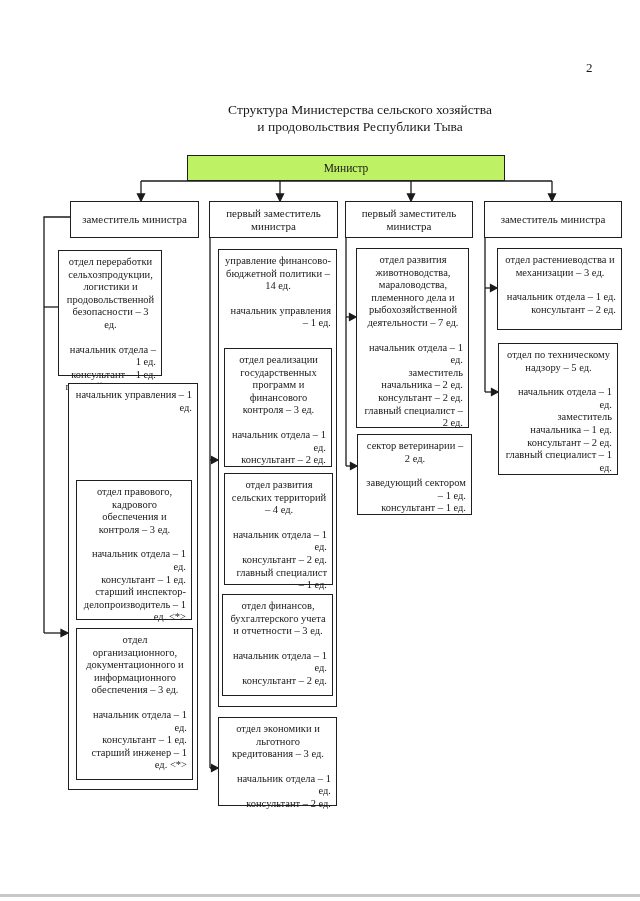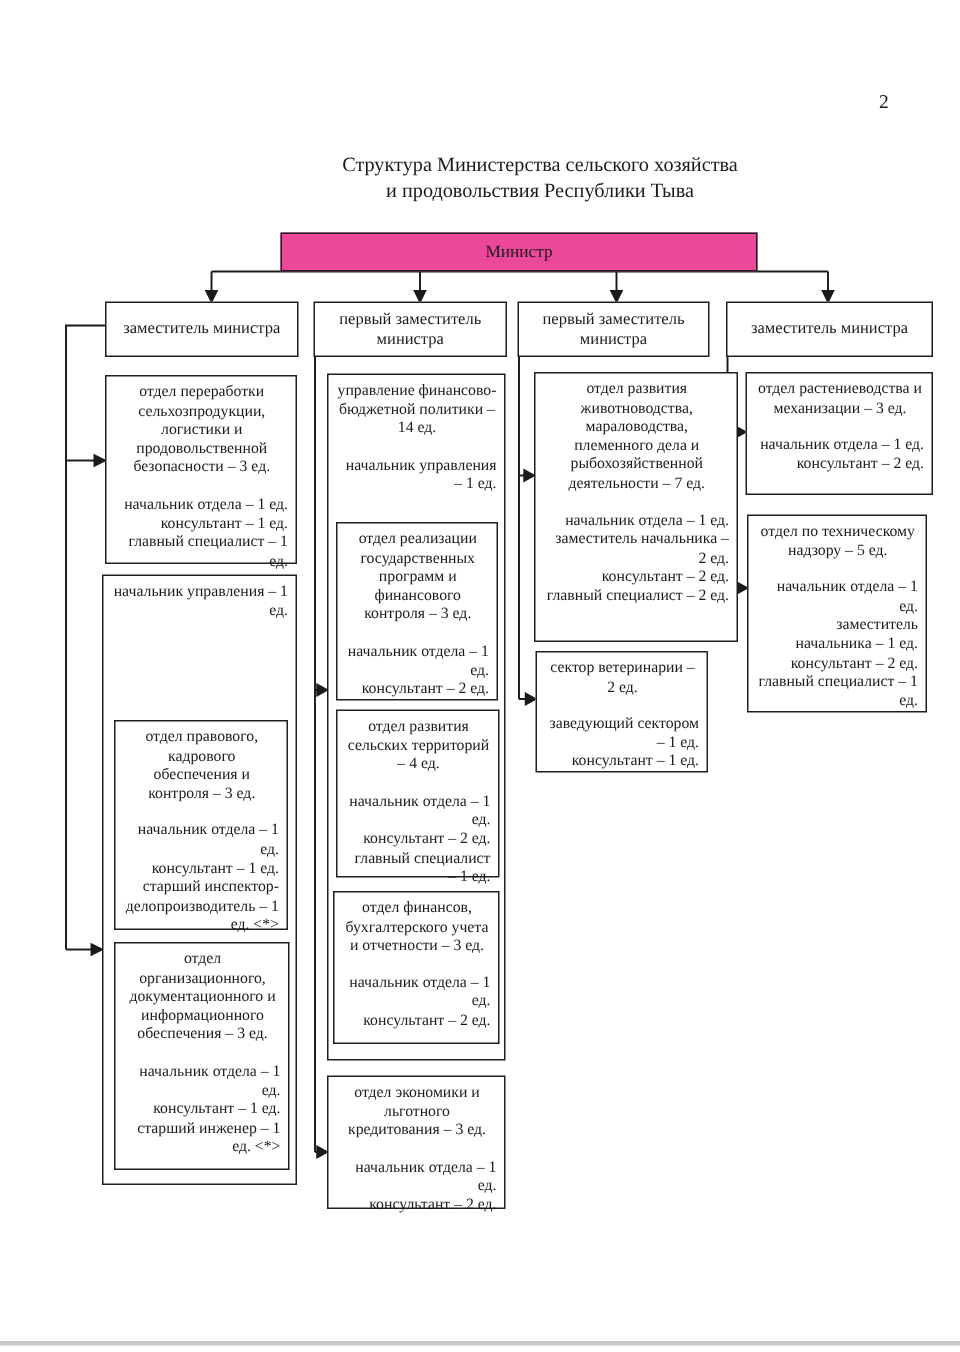--- a/index.html
+++ b/index.html
@@ -31,44 +31,44 @@
   .staff{text-align:right;}
   .hdr{
     position:absolute;box-sizing:border-box;
     border:1.4px solid #1f1f1f;background:#fff;
     display:flex;align-items:center;justify-content:center;
     text-align:center;font-size:11px;line-height:13px;
     padding:1px 8px;
   }
   .minister{
     position:absolute;left:187px;top:155px;width:318px;height:26px;
-    box-sizing:border-box;border:1.4px solid #1f1f1f;background:#ec4899;
+    box-sizing:border-box;border:1.4px solid #1f1f1f;background:#bef264;
     display:flex;align-items:center;justify-content:center;
     font-size:11.5px;
   }
   #connectors{position:absolute;left:0;top:0;pointer-events:none;}
   .scan-edge{
     position:absolute;left:0;top:894px;width:640px;height:3px;
     background:#b4b4b4;opacity:.75;
   }
   
   #h1{left:70px;top:201px;width:129px;height:37px;}
   #h2{left:209px;top:201px;width:129px;height:37px;}
   #h3{left:345px;top:201px;width:128px;height:37px;}
   #h4{left:484px;top:201px;width:138px;height:37px;}
-  #boxA{left:70px;top:250px;width:128px;height:126px;}
+  #boxA{left:58px;top:250px;width:104px;height:126px;}
   #boxB{left:68px;top:383px;width:130px;height:407px;}
   #boxB1{left:76px;top:480px;width:116px;height:140px;}
   #boxB2{left:76px;top:628px;width:117px;height:152px;}
   #boxC{left:218px;top:249px;width:119px;height:458px;}
   #boxC1{left:224px;top:348px;width:108px;height:119px;}
   #boxC2{left:224px;top:473px;width:109px;height:112px;}
   #boxC3{left:222px;top:594px;width:111px;height:102px;}
   #boxD{left:218px;top:717px;width:119px;height:89px;}
-  #boxE{left:356px;top:248px;width:136px;height:180px;}
+  #boxE{left:356px;top:248px;width:113px;height:180px;}
   #boxF{left:357px;top:434px;width:115px;height:81px;}
   #boxG{left:497px;top:248px;width:125px;height:82px;}
   #boxH{left:498px;top:343px;width:120px;height:132px;}
 </style>
 </head>
 <body>
 
 <div id="page">
 
   <div class="page-number">2</div>

